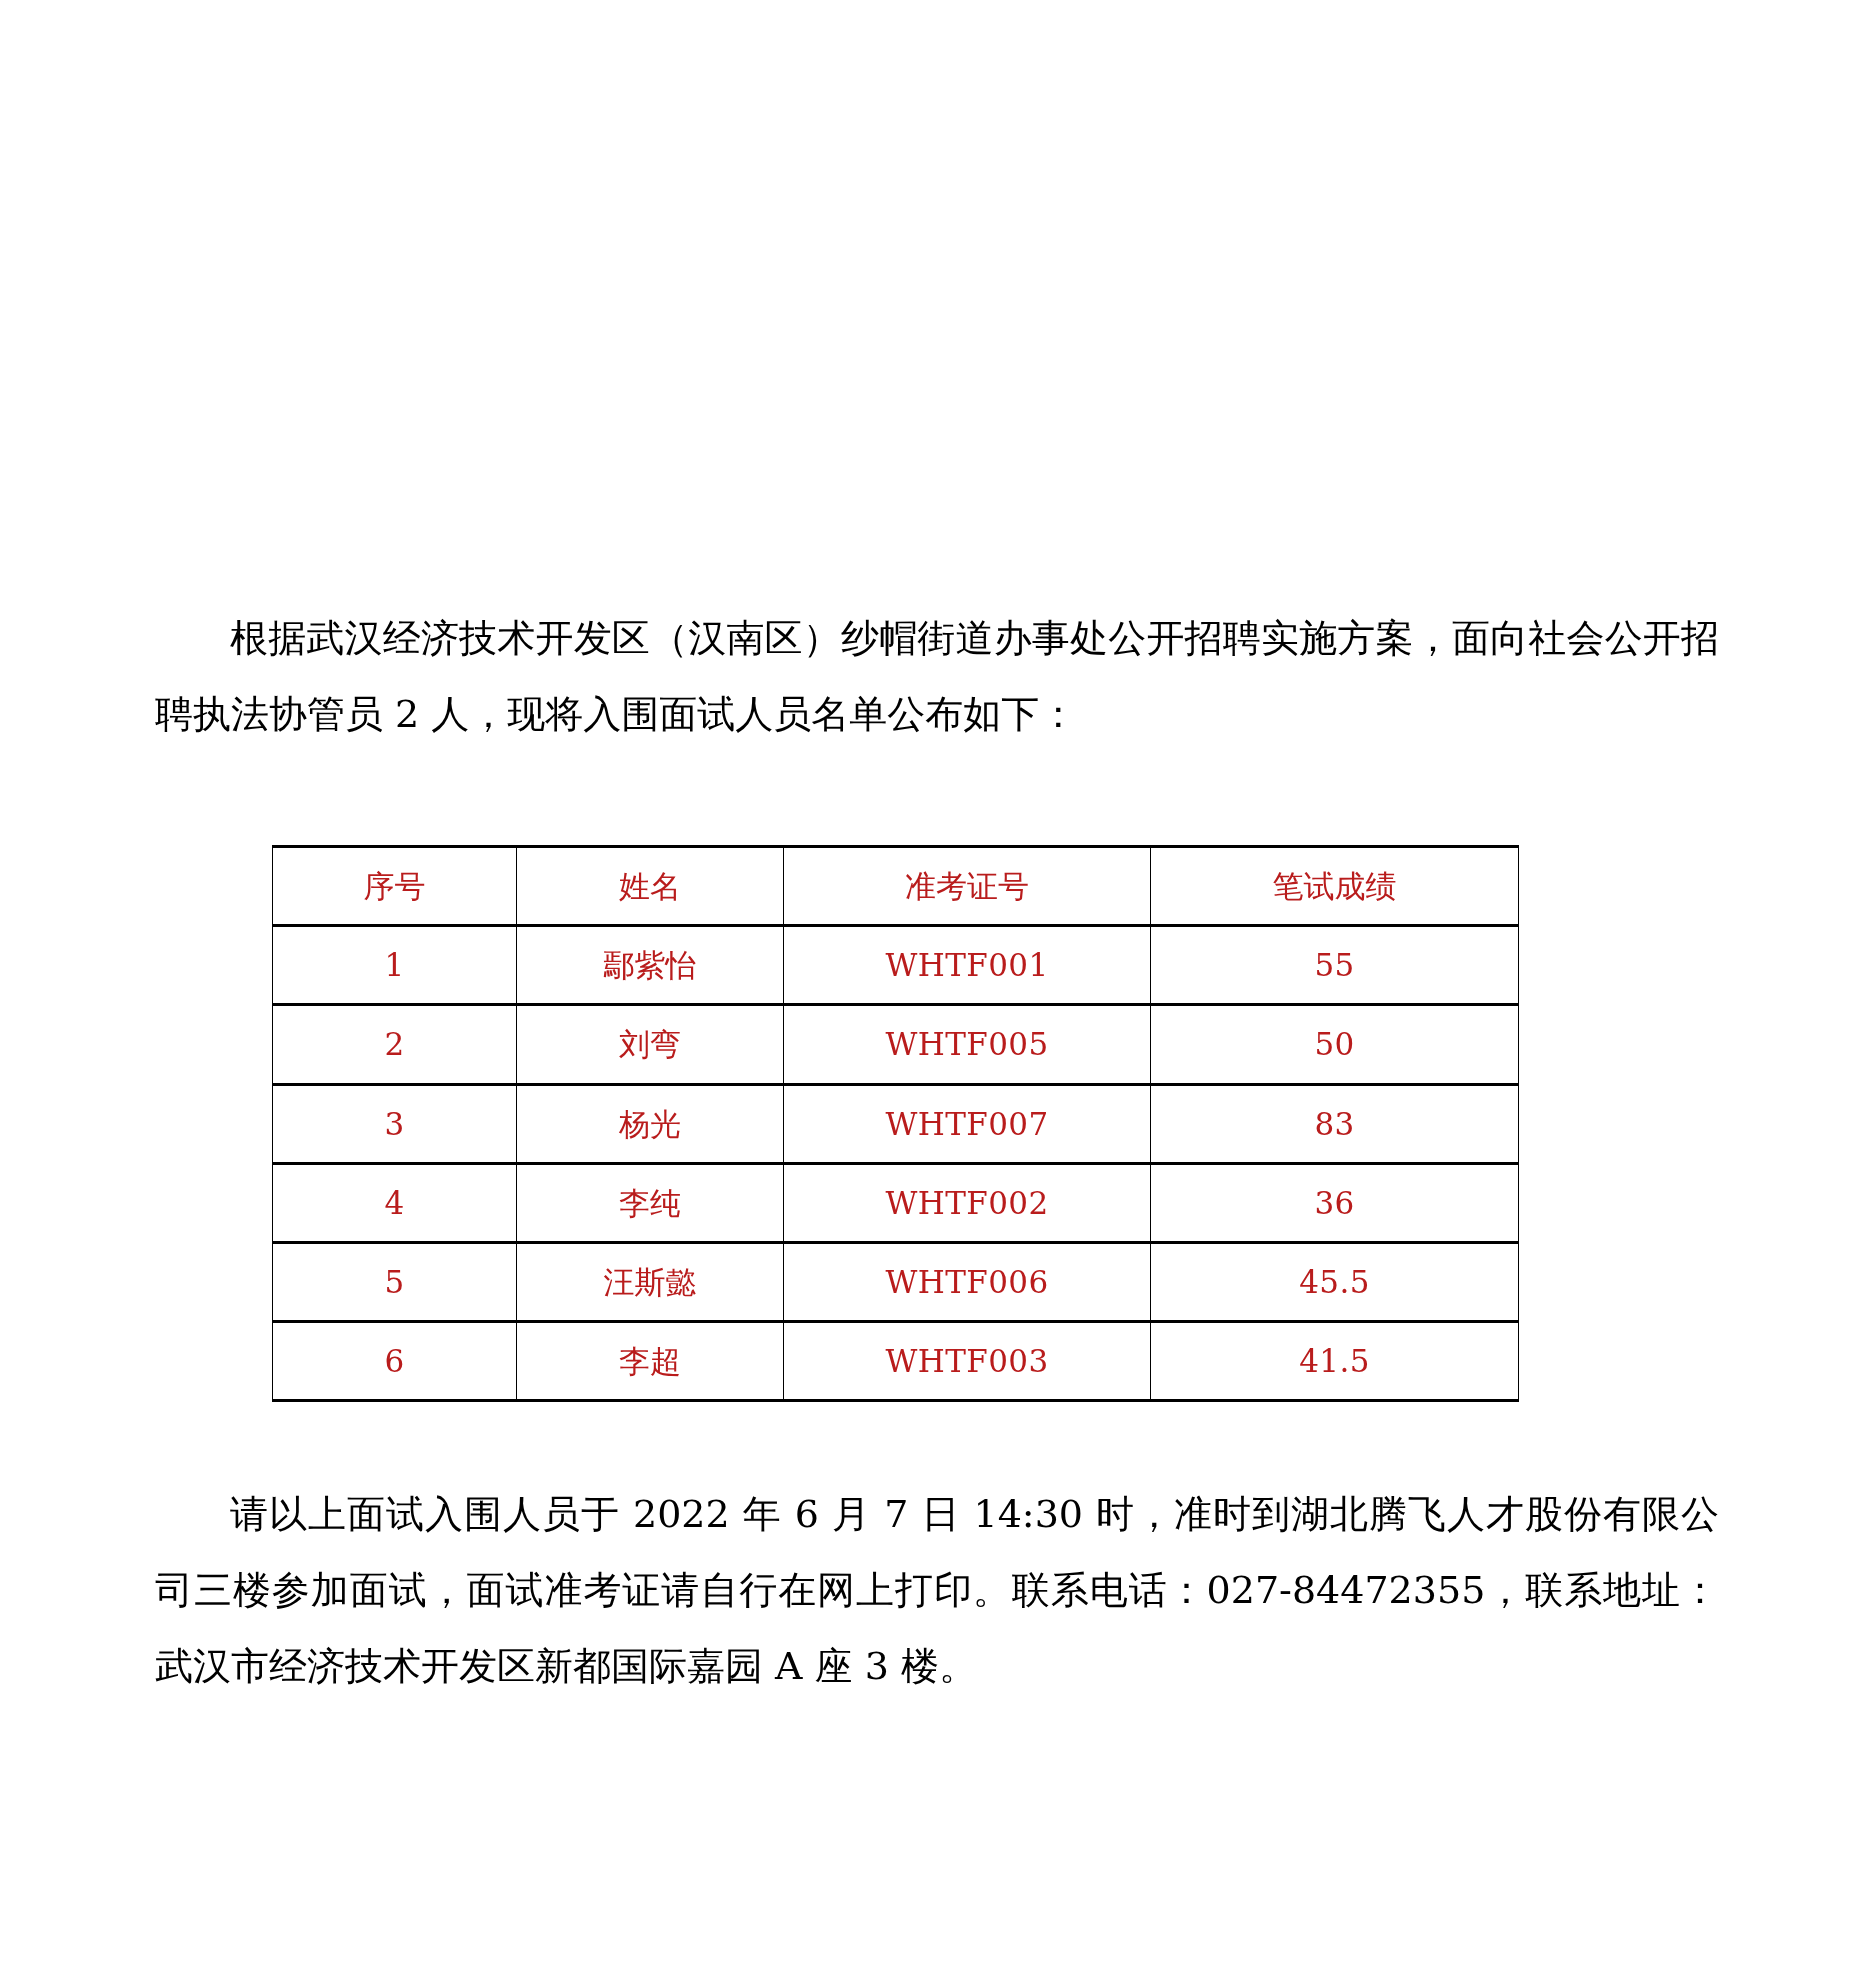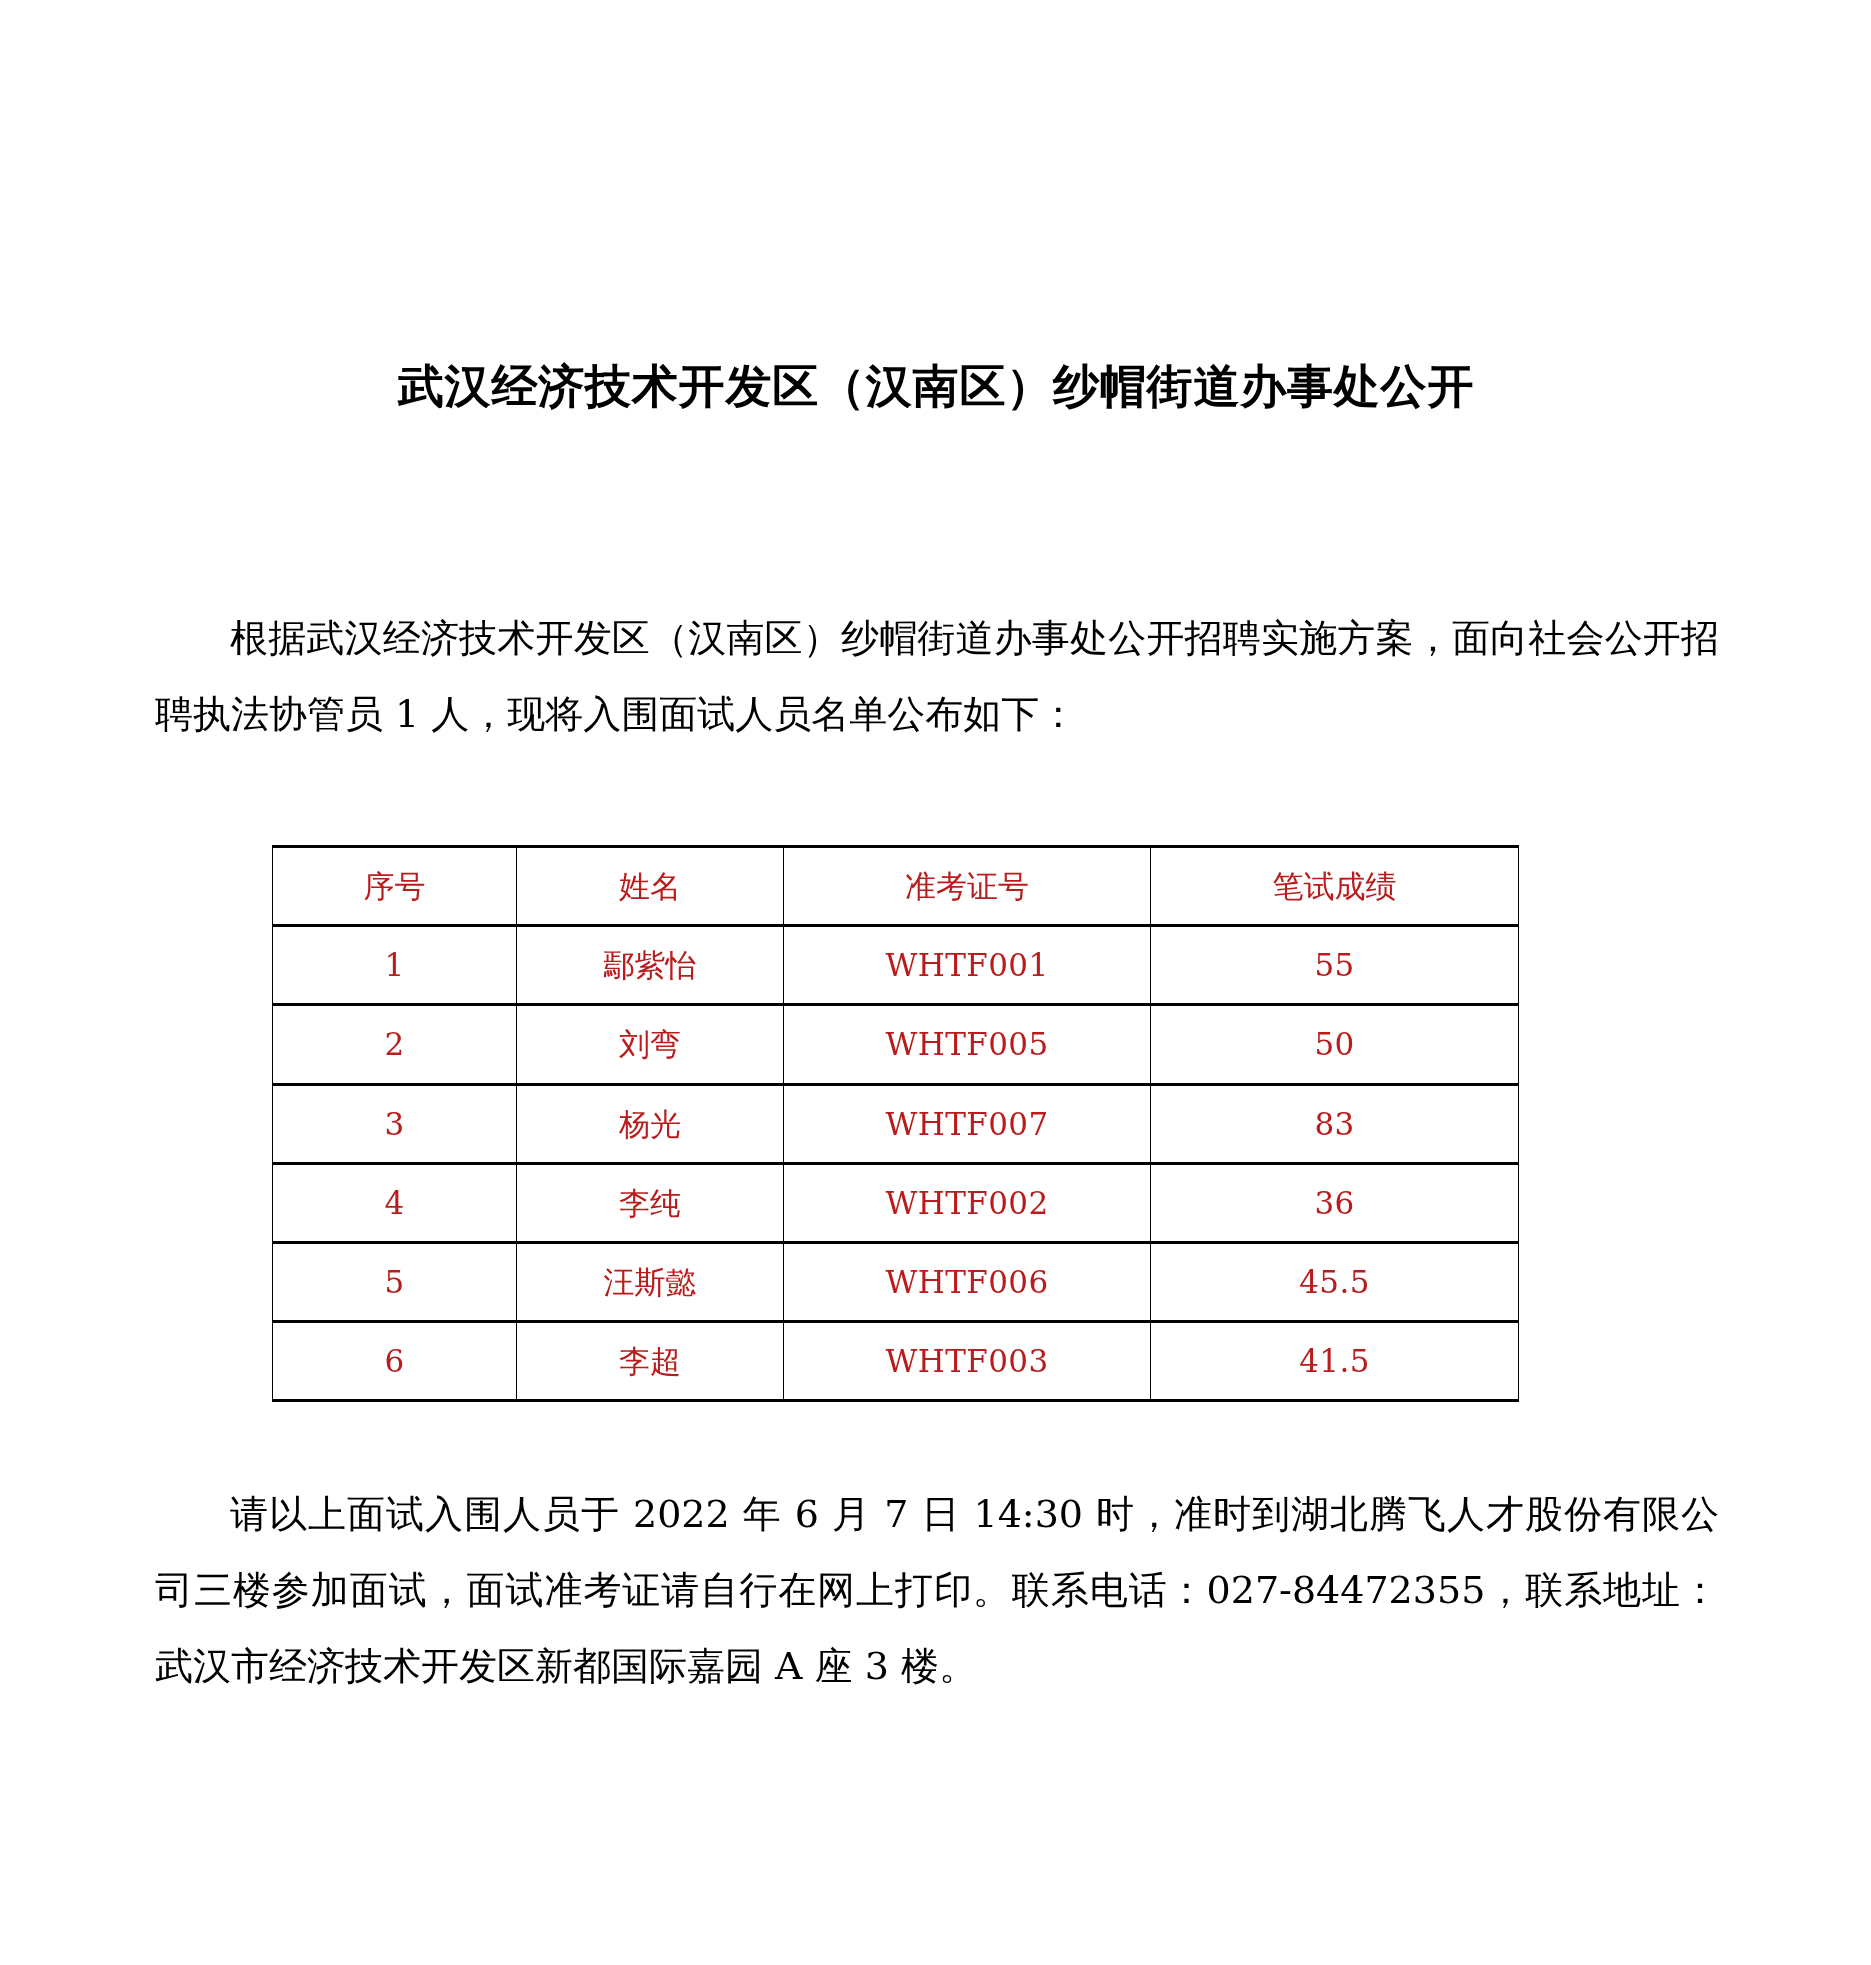--- a/index.html
+++ b/index.html
@@ -130,25 +130,24 @@
     color: #000;
     white-space: nowrap;
   }
 </style>
 </head>
 <body>
 
 <div class="page">
 
   <div class="title-block">
-    <div class="title-line">武汉经济技术开发区（汉南区）纱帽街道办事处公开</div>
   </div>
 
   <div class="body-area">
-    <p class="para indent">根据武汉经济技术开发区（汉南区）纱帽街道办事处公开招聘实施方案，面向社会公开招聘执法协管员 1 人，现将入围面试人员名单公布如下：</p>
+    <p class="para indent">根据武汉经济技术开发区（汉南区）纱帽街道办事处公开招聘实施方案，面向社会公开招聘执法协管员 2 人，现将入围面试人员名单公布如下：</p>
   </div>
 
   <div class="table-wrap">
     <table class="list">
       <colgroup>
         <col class="c0">
           <col class="c1">
           <col class="c2">
           <col class="c3">
       </colgroup>

